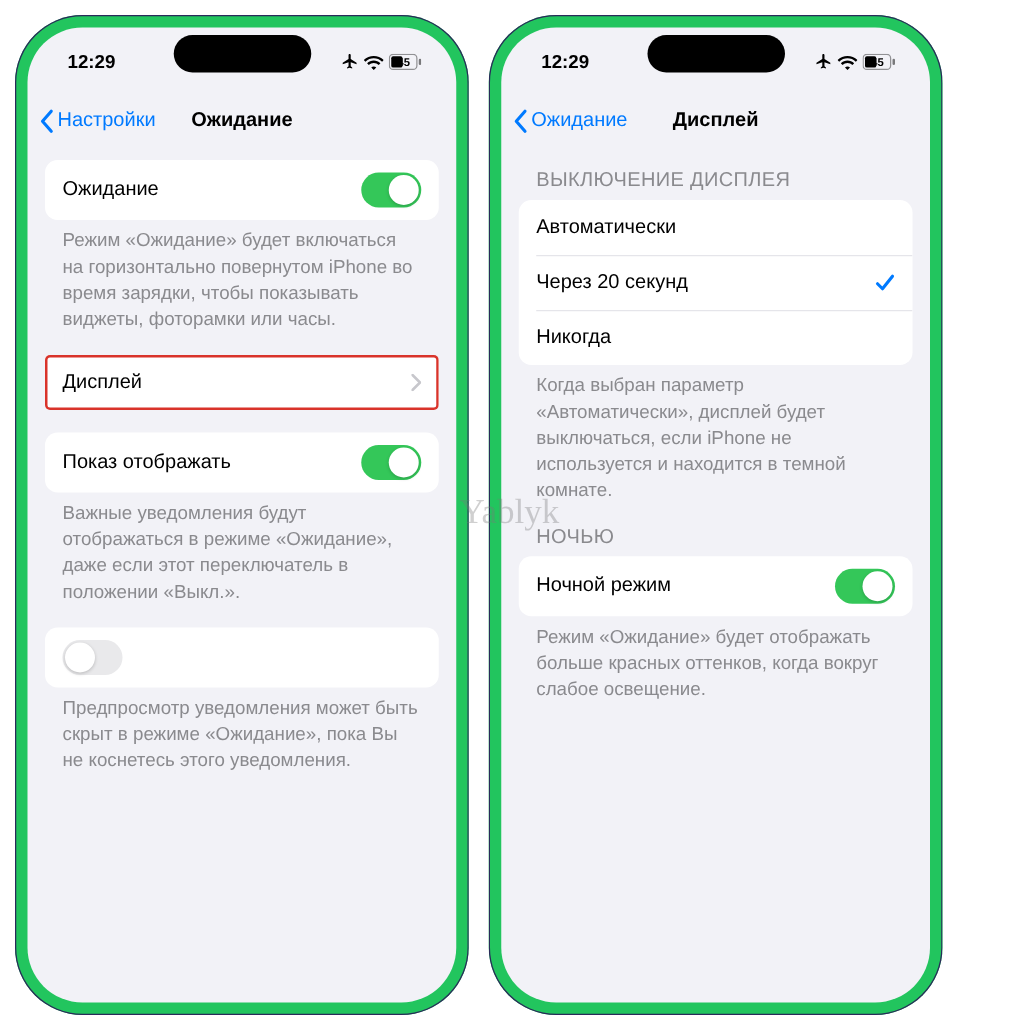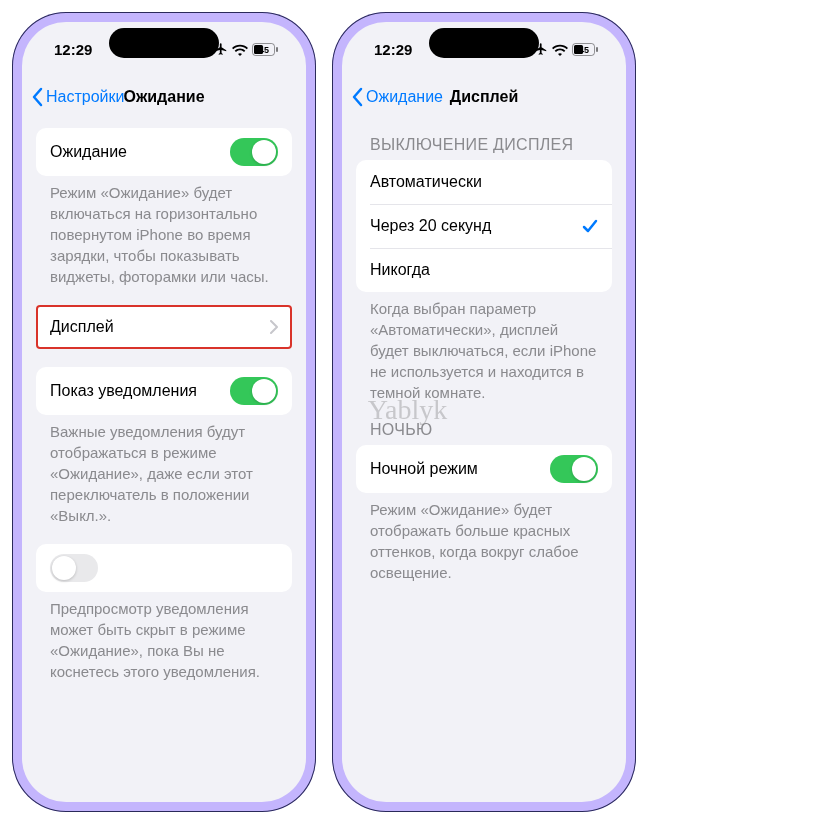--- a/index.html
+++ b/index.html
@@ -7,24 +7,24 @@
     background: #ffffff;
     font-family: -apple-system, BlinkMacSystemFont, "Segoe UI", Helvetica, Arial, sans-serif;
     width: 815px;
     height: 826px;
     position: relative;
     display: flex;
     gap: 16px;
     padding: 12px;
   }
   .phone {
-    width: 304px;
+    width: 363px;
     height: 800px;
     border-radius: 54px;
-    background: #c4b5fd;
+    background: #22c55e;
     padding: 10px;
     position: relative;
     box-shadow: 0 0 0 1px #2a2a5a inset;
   }
   .phone-inner {
     width: 100%;
     height: 100%;
     border-radius: 44px;
     background: #f2f2f7;
     overflow: hidden;
@@ -230,21 +230,21 @@
             <svg class="chevron" width="8" height="14" viewBox="0 0 8 14" fill="none" stroke="#c7c7cc" stroke-width="2" stroke-linecap="round" stroke-linejoin="round">
                 <polyline points="1,1 7,7 1,13"></polyline>
               </svg>
           </div>
         </div>
       </div>
 
       <div class="group">
         <div class="cell-group">
           <div class="cell">
-            <span>Показ уведомления</span>
+            <span>Показ отображать</span>
             <div class="toggle on">
                 <div class="toggle-knob"></div>
               </div>
           </div>
         </div>
         <div class="footer-text">Важные уведомления будут отображаться в режиме «Ожидание», даже если этот переключатель в положении «Выкл.».</div>
       </div>
 
       <div class="group">
         <div class="cell-group">

